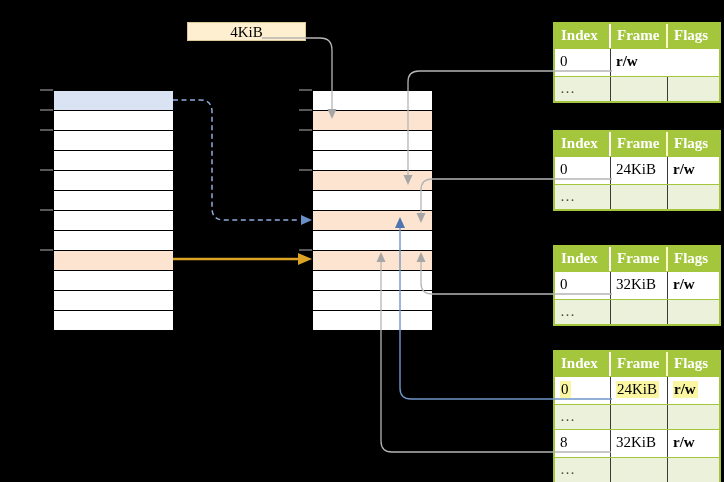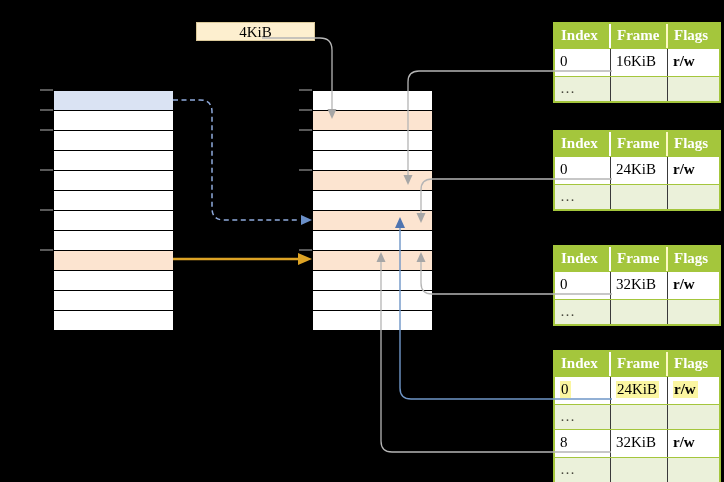--- a/index.html
+++ b/index.html
@@ -19,21 +19,21 @@
          font-family:"Liberation Serif","DejaVu Serif",serif;}
   
   .stack{position:absolute;top:90px;width:119px;border:1px solid #000;background:var(--white);}
   .stack .prow{height:19px;border-bottom:1px solid #000;background:var(--white);}
   .stack .prow:last-child{border-bottom:none;}
   .stack .prow.blue{background:var(--row-blue);}
   .stack .prow.orange{background:var(--row-orange);}
   #left-stack{left:53px;}
   #mid-stack{left:312px;}
   
-  .sizebox{position:absolute;left:196px;top:22px;width:119px;height:19px;background:var(--label-box);
+  .sizebox{position:absolute;left:187px;top:22px;width:119px;height:19px;background:var(--label-box);
            border:1px solid var(--label-border);box-sizing:border-box;text-align:center;
            font-size:15px;line-height:18px;color:#000;}
   
   .ptable{position:absolute;left:553px;width:168px;box-sizing:border-box;
           border:2px solid var(--green-border);background:var(--white);}
   .thead{display:flex;height:24px;background:var(--green-header);}
   .hcell{box-sizing:border-box;color:#fff;font-weight:bold;font-size:15px;line-height:23px;padding-left:6px;}
   .hcell.c1{width:56px;border-right:2px solid #fff;}
   .hcell.c2{width:57px;border-right:2px solid #fef9c3;}
   .hcell.c3{width:51px;}
@@ -97,21 +97,20 @@
   </div>
 
   <div class="ptable" style="top:22px">
     <div class="thead">
       <div class="hcell c1">Index</div>
       <div class="hcell c2">Frame</div>
       <div class="hcell c3">Flags</div>
     </div>
     <div class="trow">
       <div class="cell c1">0</div>
-      <div class="cell c2">16KiB</div>
       <div class="cell c3">r/w</div>
     </div>
     <div class="trow dots">
       <div class="cell c1">…</div>
       <div class="cell c2"></div>
       <div class="cell c3"></div>
     </div>
   </div>
 
   <div class="ptable" style="top:130px">

